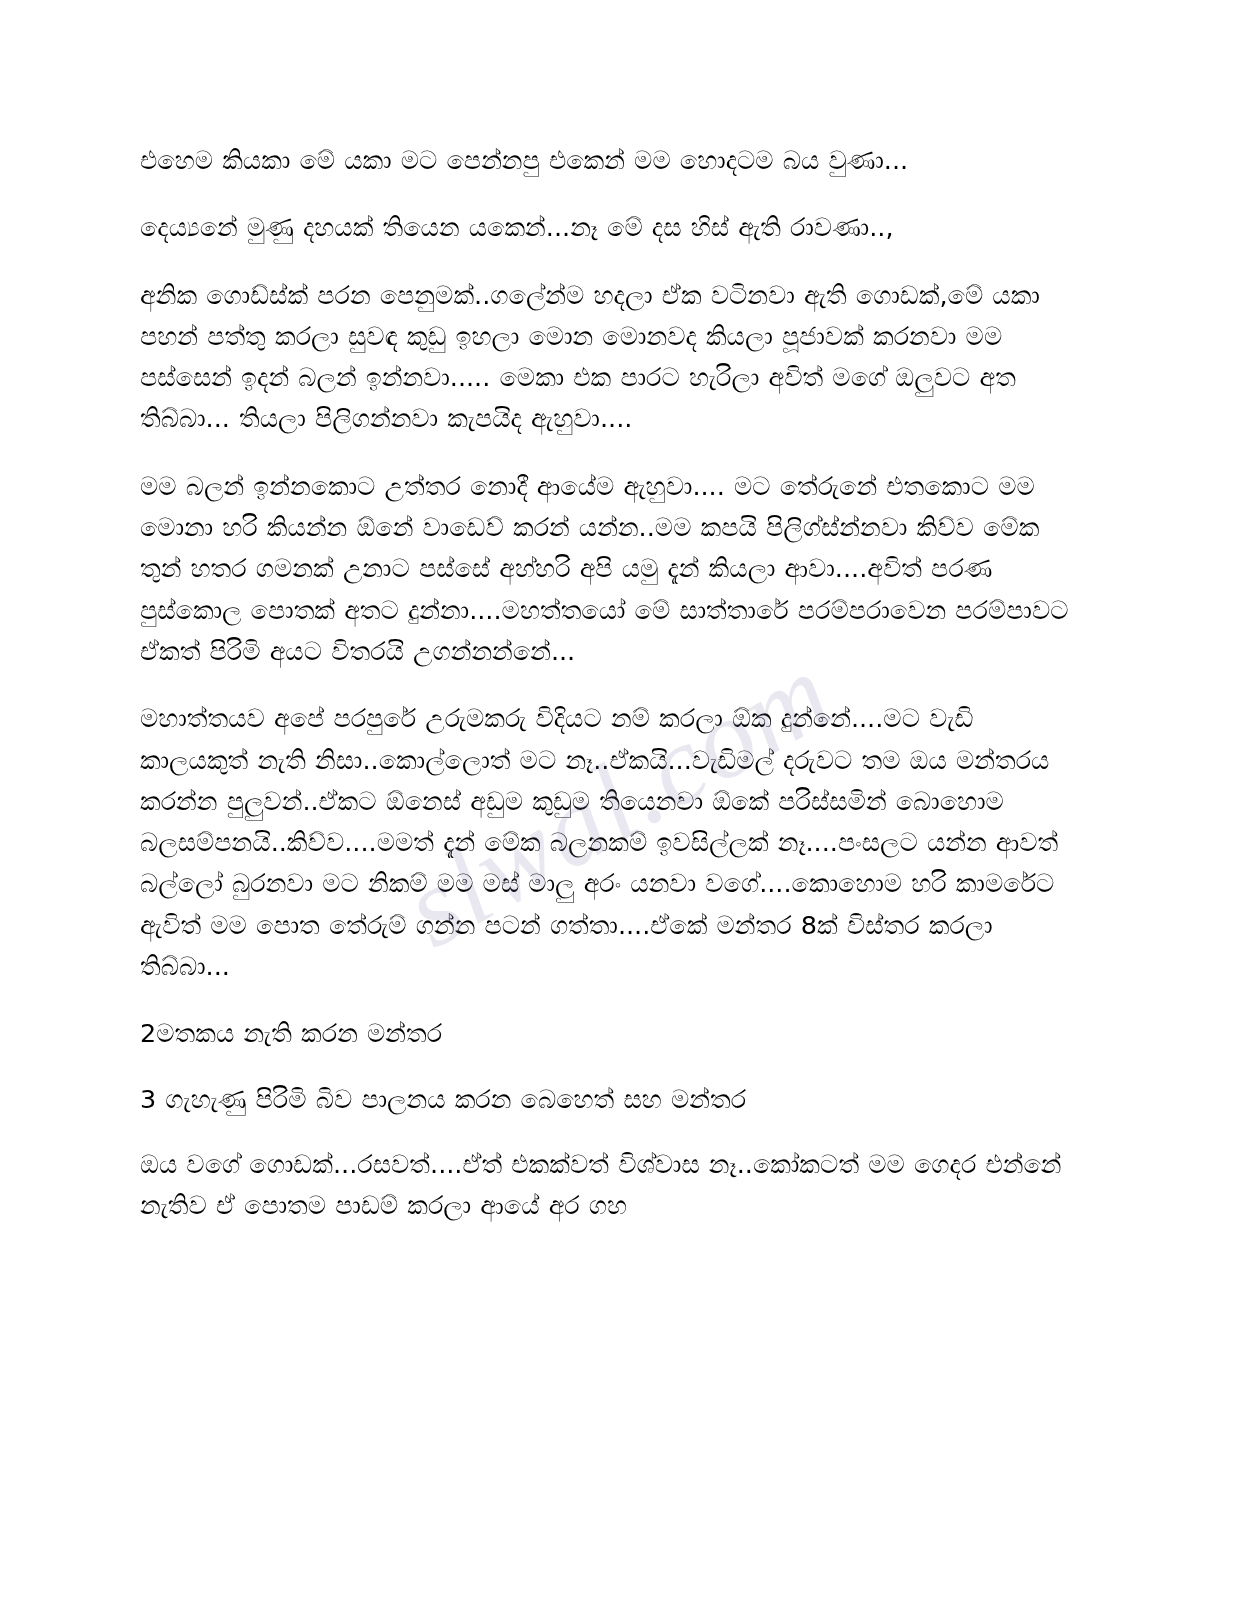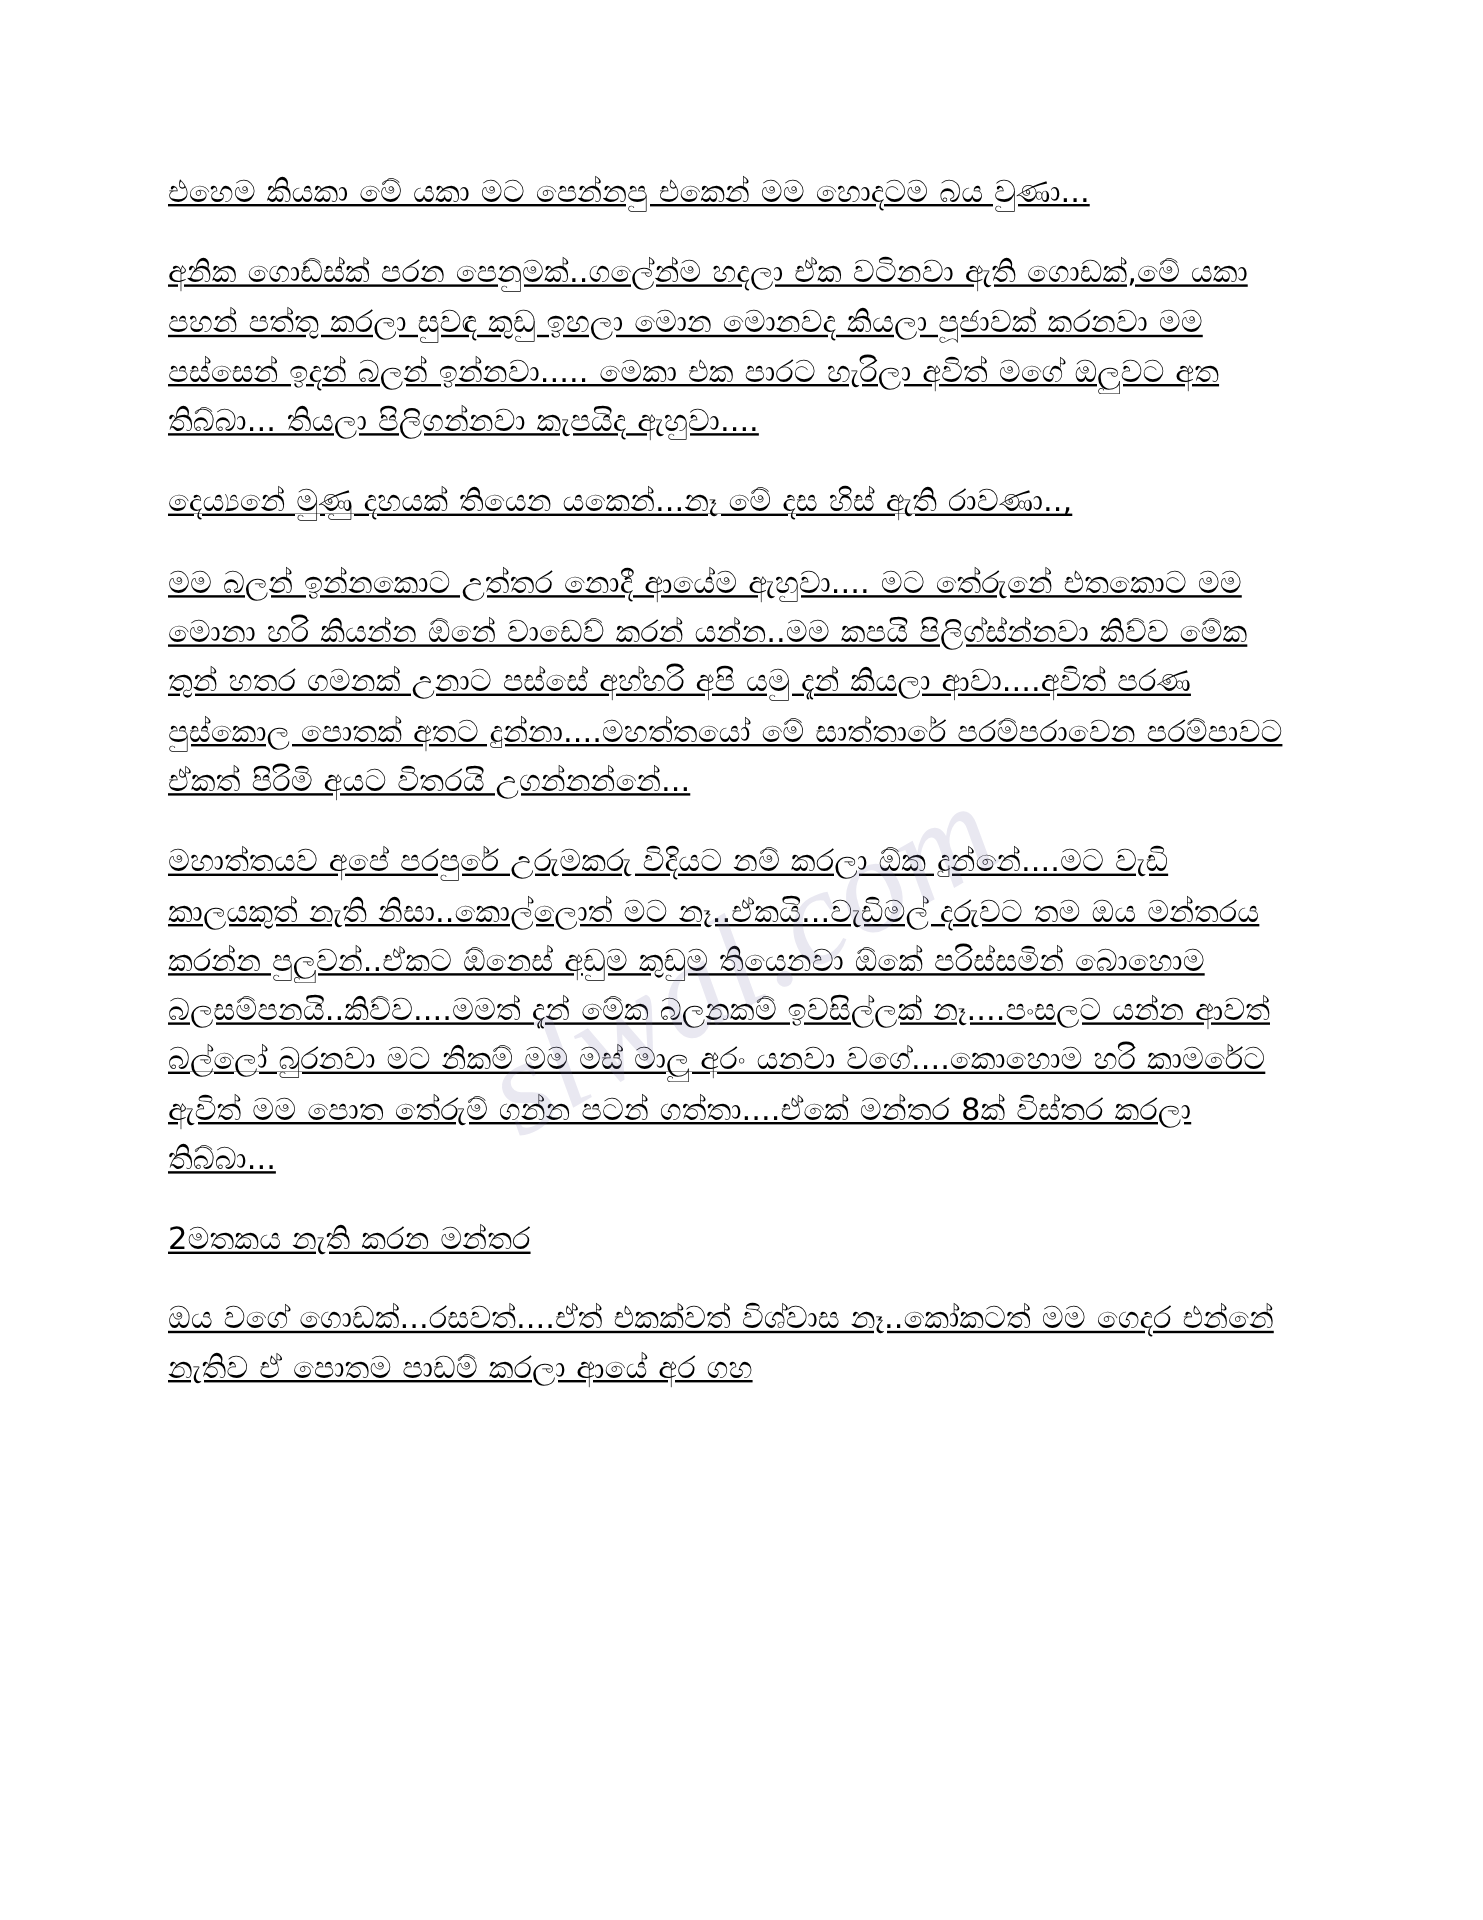--- a/index.html
+++ b/index.html
@@ -33,21 +33,20 @@
     pointer-events: none;
     user-select: none;
     z-index: 3;
   }
   .content {
     position: absolute;
     left: 140px;
     top: 140px;
     width: 930px;
     z-index: 1;
-    text-decoration: underline;
   }
   .para {
     font-family: "DejaVu Sans", sans-serif;
     font-size: 25.5px;
     line-height: 1.62;
     color: #000000;
     margin: 0 0 26px 0;
     text-align: left;
     word-spacing: 1px;
   }
@@ -60,21 +59,22 @@
 </style>
 </head>
 <body>
 
 <div class="page">
 
   <div class="watermark">slwal.com</div>
 
   <div class="content">
     <p class="para">එහෙම කියකා මේ යකා මට පෙන්නපු එකෙන් මම හොදටම බය වුණා...</p>
+    <p class="para">දෙය්‍යනේ මුණු දහයක් තියෙන යකෙන්...නෑ මේ දස හිස් ඇති රාවණා..,</p>
     <p class="para">අනික ගොඩ්ස්ක් පරන පෙනුමක්..ගලේන්ම හදලා ඒක වටිනවා ඇති ගොඩක්,මේ යකා පහන් පත්තු කරලා සුවඳ කුඩු ඉහලා මොන මොනවද කියලා පූජාවක් කරනවා මම පස්සෙන් ඉදන් බලන් ඉන්නවා..... මෙකා එක පාරට හැරිලා අවිත් මගේ ඔලුවට අත තිබ්බා... තියලා පිලිගන්නවා කැපයිද ඇහුවා....</p>
-    <p class="para">දෙය්‍යනේ මුණු දහයක් තියෙන යකෙන්...නෑ මේ දස හිස් ඇති රාවණා..,</p>
     <p class="para">මම බලන් ඉන්නකොට උත්තර නොදී ආයේම ඇහුවා.... මට තේරුනේ එතකොට මම මොනා හරි කියන්න ඕනේ වාඩෙව් කරන් යන්න..මම කපයි පිලිග්ස්න්නවා කිව්ව මේක තුන් හතර ගමනක් උනාට පස්සේ අහ්හරි අපි යමු දැන් කියලා ආවා....අවිත් පරණ පුස්කොල පොතක් අතට දුන්නා....මහත්තයෝ මේ සාත්තාරේ පරම්පරාවෙන පරම්පාවට ඒකත් පිරිමි අයට විතරයි උගන්නන්නේ...</p>
     <p class="para">මහාත්තයව අපේ පරපුරේ උරුමකරු විදියට නම් කරලා ඕක දුන්නේ....මට වැඩි කාලයකුත් නැති නිසා..කොල්ලොත් මට නෑ..ඒකයි...වැඩිමල් දරුවට තම ඔය මන්තරය කරන්න පුලුවන්..ඒකට ඕනෙස් අඩුම කුඩුම තියෙනවා ඕකේ පරිස්සමින් බොහොම බලසම්පනයි..කිව්ව....මමත් දැන් මේක බලනකම් ඉවසිල්ලක් නෑ....පංසලට යන්න ආවත් බල්ලෝ බුරනවා මට නිකම් මම මස් මාලු අරං යනවා වගේ....කොහොම හරි කාමරේට ඇවිත් මම පොත තේරුම් ගන්න පටන් ගත්තා....ඒකේ මන්තර 8ක් විස්තර කරලා තිබ්බා...</p>
     <p class="para list-item">2මතකය නැති කරන මන්තර</p>
+    <p class="para list-item">3 ගැහැණු පිරිමි බිව පාලනය කරන බෙහෙත් සහ මන්තර</p>
     <p class="para">ඔය වගේ ගොඩක්...රසවත්....ඒත් එකක්වත් විශ්වාස නෑ..කෝකටත් මම ගෙදර එන්නේ නැතිව ඒ පොතම පාඩම් කරලා ආයේ අර ගහ</p>
   </div>
 
 </div>
 
 </body></html>

